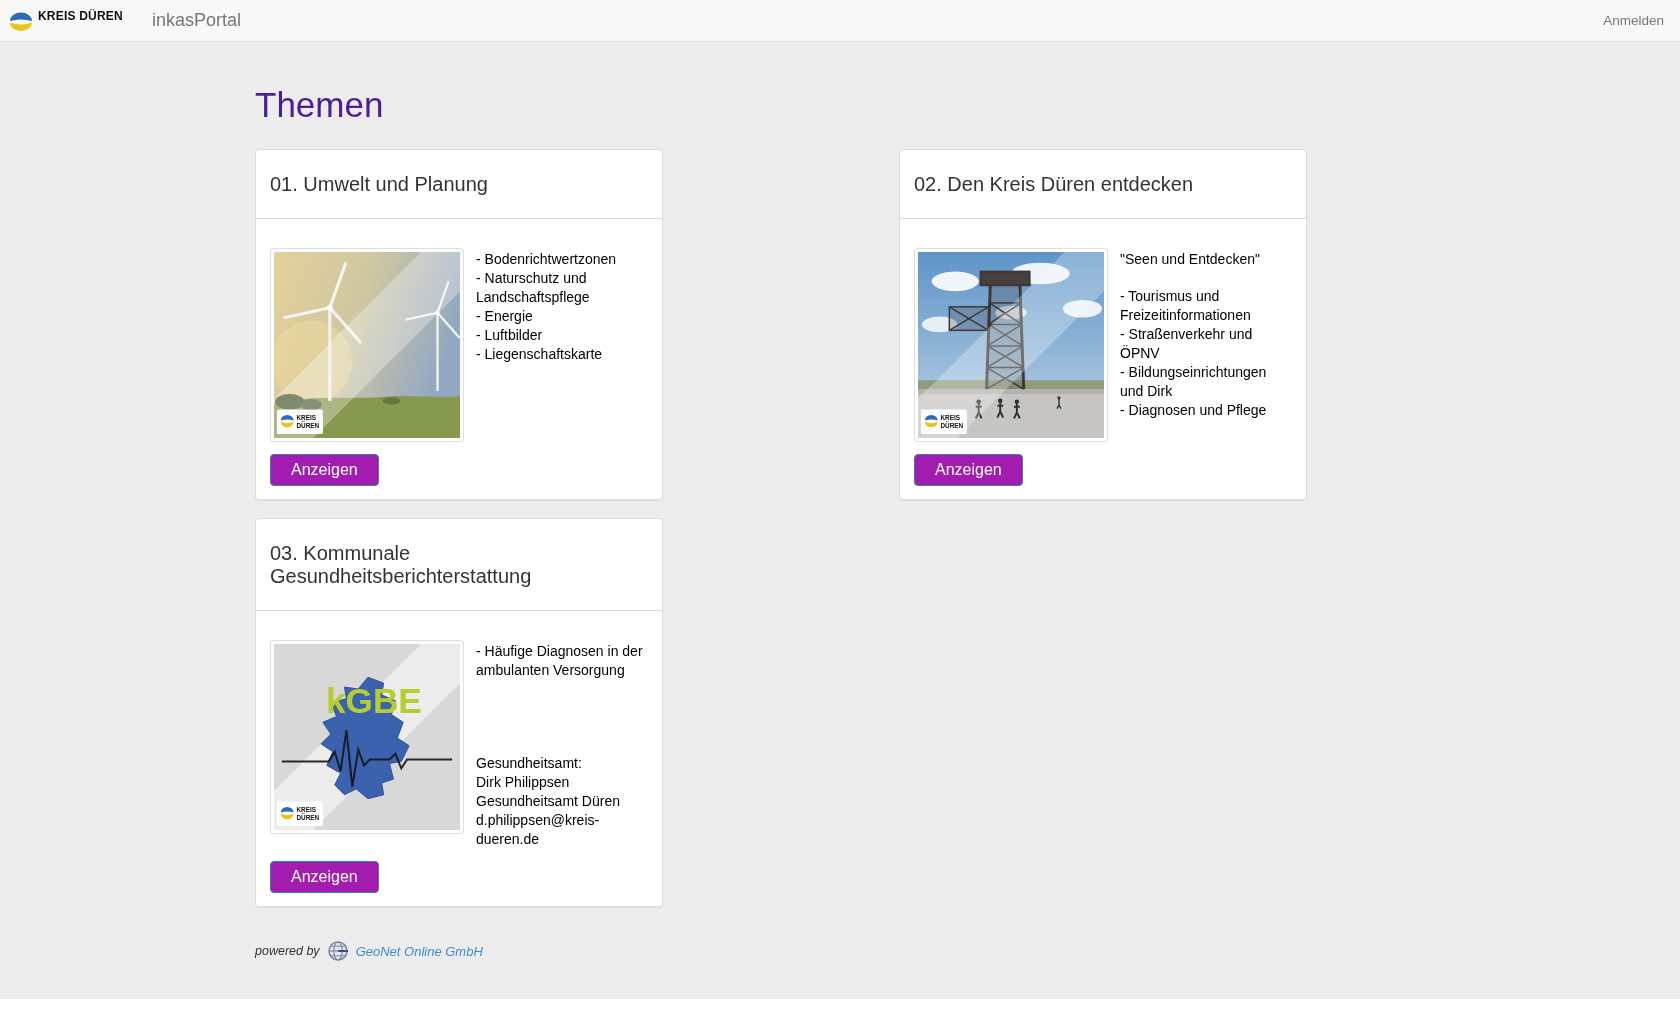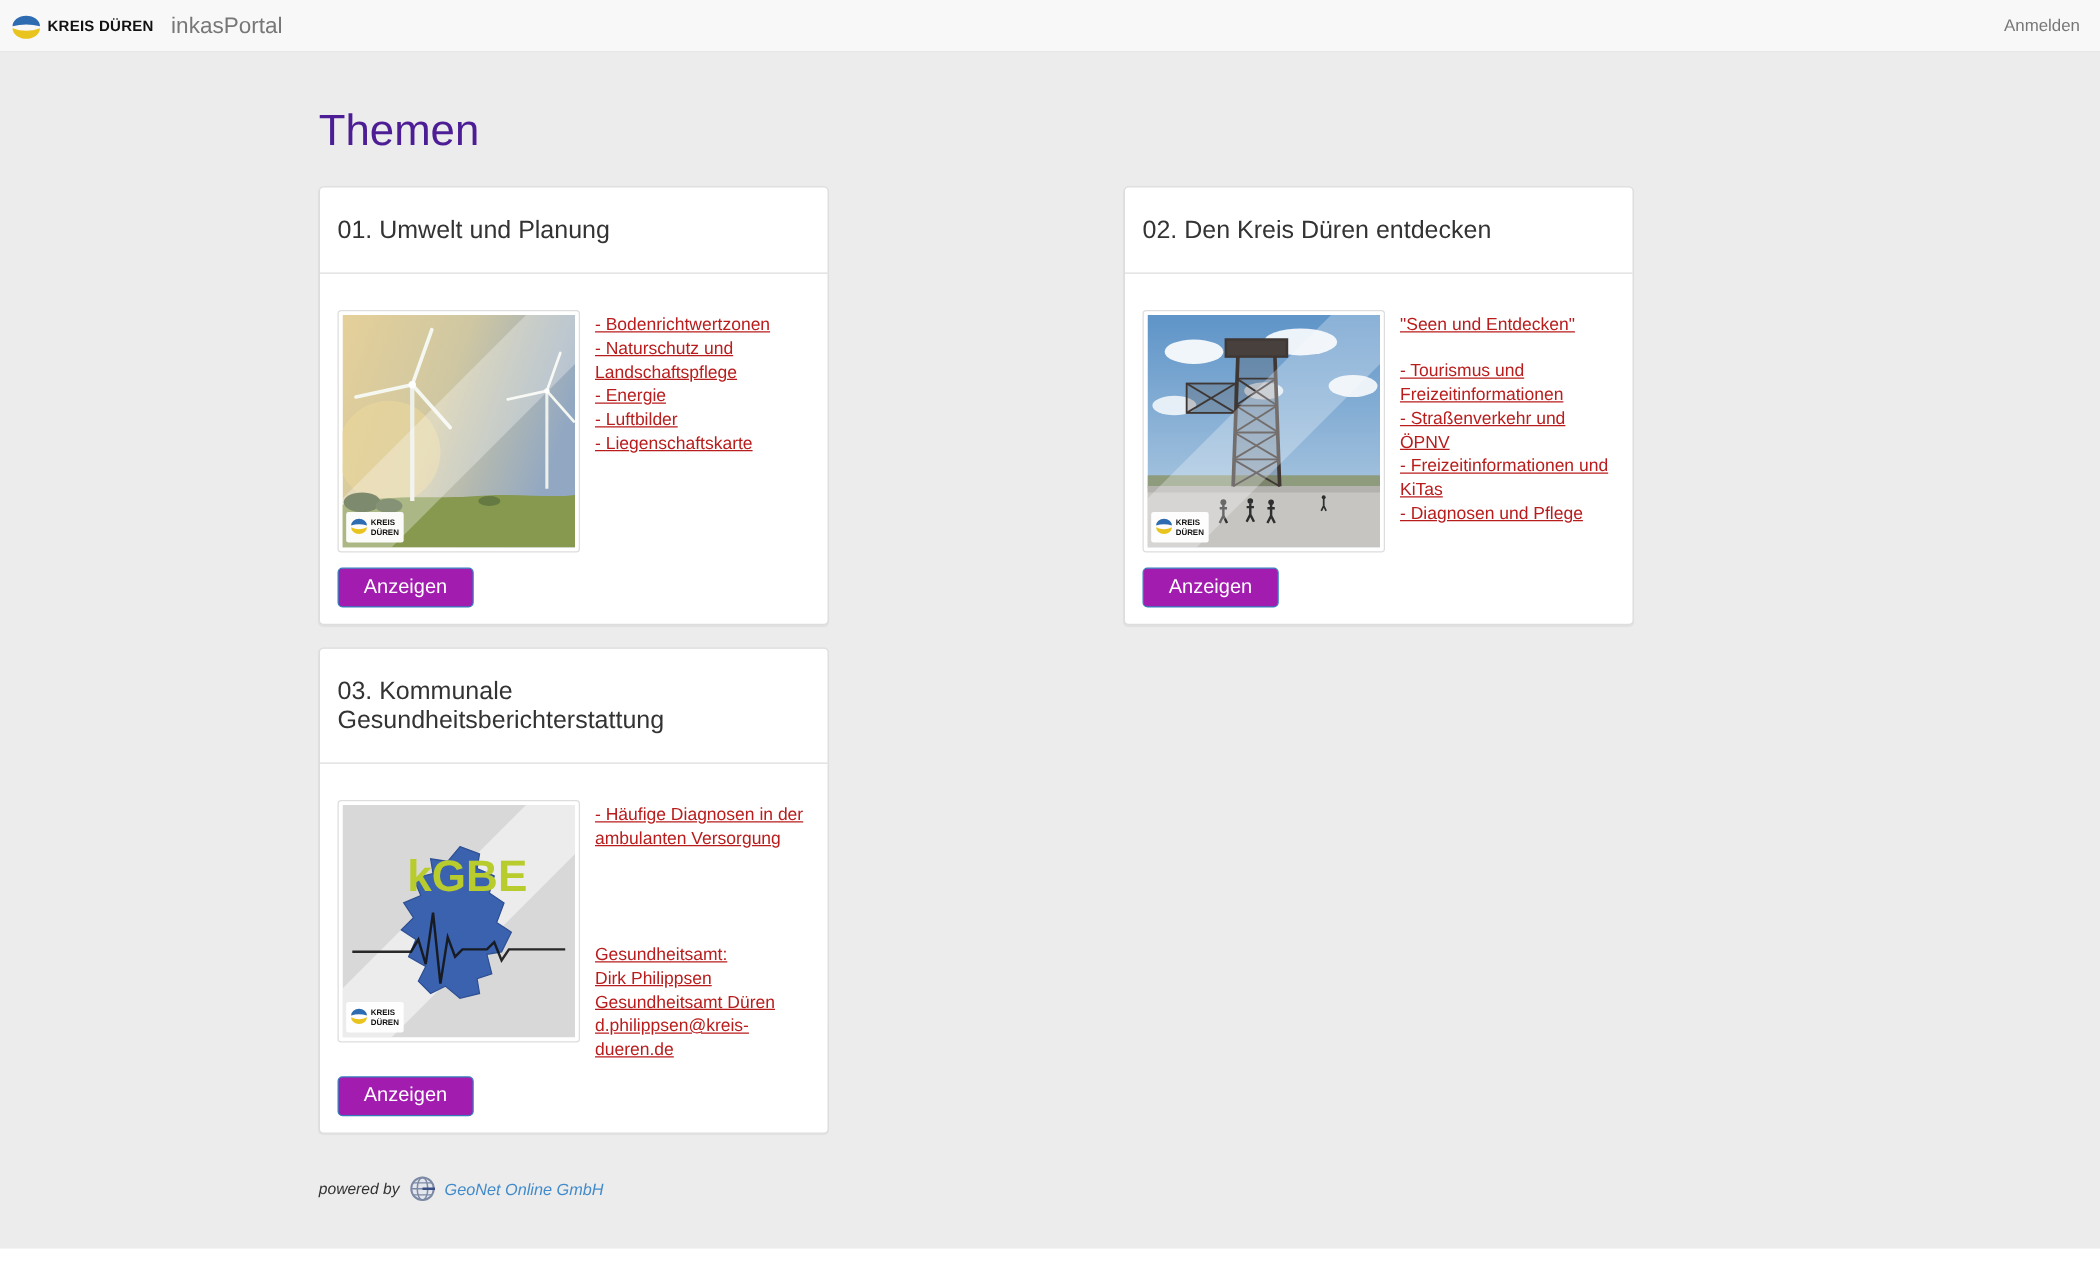--- a/index.html
+++ b/index.html
@@ -19,21 +19,21 @@
   .navbar {
     height: 42px;
     background: #f8f8f8;
     border-bottom: 1px solid #e2e2e2;
     display: flex;
     align-items: center;
     justify-content: space-between;
     padding: 0 16px 0 8px;
   }
   .navbar-left { display: flex; align-items: center; }
-  .brand-logo { display: flex; align-items: center; margin-right: 14px; }
+  .brand-logo { display: flex; align-items: flex-start; margin-right: 29px; }
   .brand-logo-text { font-weight: bold; font-size: 12px; color: #111; letter-spacing: .2px; margin-left: 4px; }
   .brand-name { font-size: 18px; color: #777; cursor: pointer; }
   .login-link { font-size: 13.5px; color: #777; text-decoration: none; cursor: pointer; }
   
   .container { width: 1052px; margin-left: 255px; }
   h1.page-title {
     font-size: 35px;
     font-weight: 500;
     color: #4c1d95;
     margin: 43px 0 24px 0;
@@ -65,21 +65,21 @@
     width: 194px;
     height: 194px;
     padding: 3px;
     background: #fff;
     border: 1px solid #ddd;
     border-radius: 3px;
     flex-shrink: 0;
     cursor: pointer;
   }
   .thumb svg { display: block; }
-  .card-text { padding-top: 2px; line-height: 1.36; font-size: 14px; color: #b91c1c; text-decoration: underline; }
+  .card-text { padding-top: 2px; line-height: 1.36; font-size: 14px; color: #000000; }
   .card-text .gap-top { margin-top: 18px; }
   .contact-block { margin-top: 74px; }
   .btn-primary {
     display: inline-block;
     margin-top: 12px;
     background: #a21caf;
     border: 1px solid #357ebd;
     color: #fff;
     font-family: "Liberation Sans", sans-serif;
     font-size: 16px;
@@ -240,21 +240,21 @@
                   <text x="23" y="172" font-size="6.5" font-weight="bold" fill="#111" font-family="Liberation Sans, sans-serif">KREIS</text>
                   <text x="23" y="180" font-size="6.5" font-weight="bold" fill="#111" font-family="Liberation Sans, sans-serif">DÜREN</text>
                 </g>
               </svg>
             </a>
             <div class="card-text">
               <div>"Seen und Entdecken"</div>
               <div class="gap-top">
                 <div>- Tourismus und Freizeitinformationen</div>
                 <div>- Straßenverkehr und ÖPNV</div>
-                <div>- Freizeitinformationen und KiTas</div>
+                <div>- Bildungseinrichtungen und Dirk</div>
                 <div>- Diagnosen und Pflege</div>
               </div>
             </div>
           </div>
           <button class="btn-primary">Anzeigen</button>
         </div>
       </section>
 
       <section class="card">
         <div class="card-header">03. Kommunale Gesundheitsberichterstattung</div>

